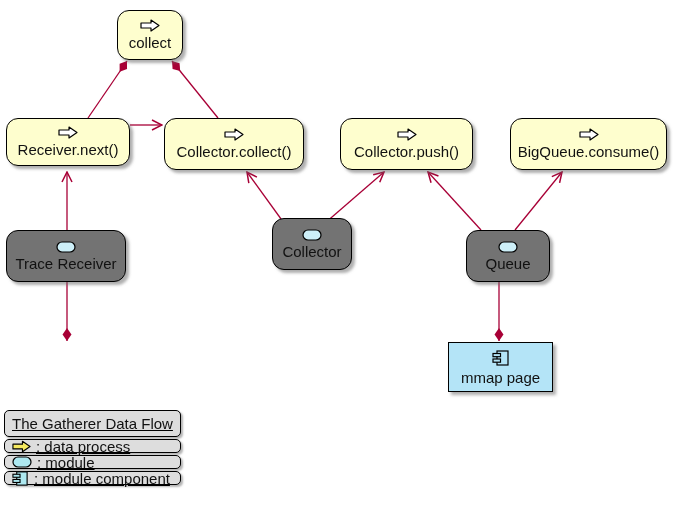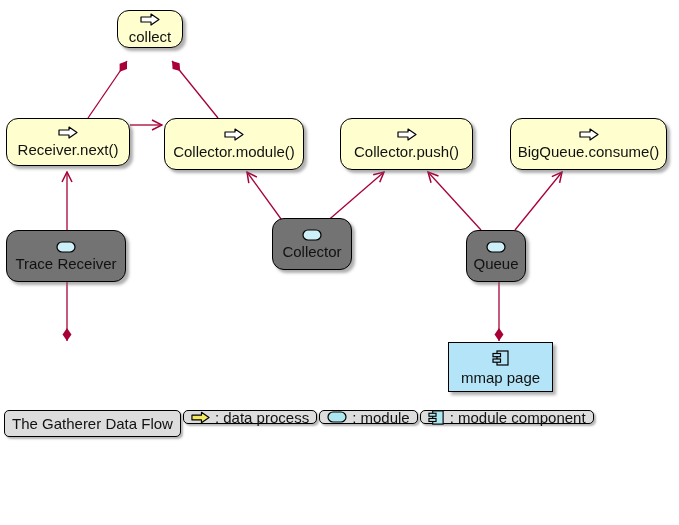--- a/index.html
+++ b/index.html
@@ -14,21 +14,21 @@
     gap:3px; border:1.5px solid #000000;
     box-shadow:3px 3px 3px rgba(110,110,110,0.55);
   }
   .node.process { background:#FEFECE; border-radius:12px; }
   .node.module  { background:#737373; border-radius:12px; }
   .node.component { background:#B4E4F7; border-radius:0; }
   .nlabel { font-size:15px; color:#111111; white-space:nowrap; line-height:1.05; }
   .spot { display:block; }
   .legend {
     position:absolute; left:4px; top:410px; width:177px; z-index:2;
-    display:flex; flex-direction:row; gap:2px;
+    display:flex; flex-direction:column; gap:2px;text-decoration:underline;
   }
   .legend-row {
     box-sizing:border-box; background:#DDDDDD; border:1px solid #000000;
     border-radius:5px; height:14px; display:flex; align-items:center;
     padding:0 7px; gap:5px; font-size:15px; color:#111111;
     box-shadow:2px 2px 2px rgba(110,110,110,0.5); white-space:nowrap;
   }
   .legend-row.title { height:27px; }
 </style>
 </head>
@@ -50,39 +50,39 @@
       <line x1="130" y1="125" x2="162" y2="125" stroke="#A80036" stroke-width="1.3" marker-end="url(#m-arrow)"></line>
       <line x1="67" y1="230" x2="67" y2="172" stroke="#A80036" stroke-width="1.3" marker-end="url(#m-arrow)"></line>
       <line x1="289" y1="230" x2="247" y2="172" stroke="#A80036" stroke-width="1.3" marker-end="url(#m-arrow)"></line>
       <line x1="317" y1="230" x2="384" y2="172" stroke="#A80036" stroke-width="1.3" marker-end="url(#m-arrow)"></line>
       <line x1="481" y1="230" x2="428" y2="172" stroke="#A80036" stroke-width="1.3" marker-end="url(#m-arrow)"></line>
       <line x1="515" y1="230" x2="562" y2="172" stroke="#A80036" stroke-width="1.3" marker-end="url(#m-arrow)"></line>
       <line x1="67" y1="282" x2="67" y2="341" stroke="#A80036" stroke-width="1.3" marker-end="url(#m-diamond)"></line>
       <line x1="499" y1="282" x2="499" y2="341" stroke="#A80036" stroke-width="1.3" marker-end="url(#m-diamond)"></line>
     </svg>
 
-  <div class="node process" style="left:117px;top:10px;width:66px;height:38px">
+  <div class="node process" style="left:117px;top:10px;width:66px;height:50px">
     <svg class="spot" width="20" height="13" viewBox="0 0 20 13">
       <polygon points="1,4 11,4 11,1 19,6.5 11,12 11,9 1,9" fill="#FFFFFF" stroke="#000" stroke-width="1.2" stroke-linejoin="round"></polygon>
     </svg>
     <span class="nlabel">collect</span>
   </div>
 
   <div class="node process" style="left:6px;top:118px;width:124px;height:48px">
     <svg class="spot" width="20" height="13" viewBox="0 0 20 13">
       <polygon points="1,4 11,4 11,1 19,6.5 11,12 11,9 1,9" fill="#FFFFFF" stroke="#000" stroke-width="1.2" stroke-linejoin="round"></polygon>
     </svg>
     <span class="nlabel">Receiver.next()</span>
   </div>
 
   <div class="node process" style="left:164px;top:118px;width:140px;height:52px">
     <svg class="spot" width="20" height="13" viewBox="0 0 20 13">
       <polygon points="1,4 11,4 11,1 19,6.5 11,12 11,9 1,9" fill="#FFFFFF" stroke="#000" stroke-width="1.2" stroke-linejoin="round"></polygon>
     </svg>
-    <span class="nlabel">Collector.module()</span>
+    <span class="nlabel">Collector.collect()</span>
   </div>
 
   <div class="node process" style="left:340px;top:118px;width:133px;height:52px">
     <svg class="spot" width="20" height="13" viewBox="0 0 20 13">
       <polygon points="1,4 11,4 11,1 19,6.5 11,12 11,9 1,9" fill="#FFFFFF" stroke="#000" stroke-width="1.2" stroke-linejoin="round"></polygon>
     </svg>
     <span class="nlabel">Collector.push()</span>
   </div>
 
   <div class="node process" style="left:510px;top:118px;width:157px;height:52px">
@@ -99,21 +99,21 @@
     <span class="nlabel">Trace Receiver</span>
   </div>
 
   <div class="node module" style="left:272px;top:218px;width:80px;height:52px">
     <svg class="spot" width="20" height="12" viewBox="0 0 20 12">
       <rect x="1" y="1" width="18" height="10" rx="5" fill="#CDEFF8" stroke="#000" stroke-width="1.2"></rect>
     </svg>
     <span class="nlabel">Collector</span>
   </div>
 
-  <div class="node module" style="left:466px;top:230px;width:60px;height:52px">
+  <div class="node module" style="left:466px;top:230px;width:84px;height:52px">
     <svg class="spot" width="20" height="12" viewBox="0 0 20 12">
       <rect x="1" y="1" width="18" height="10" rx="5" fill="#CDEFF8" stroke="#000" stroke-width="1.2"></rect>
     </svg>
     <span class="nlabel">Queue</span>
   </div>
 
 
   <div class="node component" style="left:448px;top:342px;width:105px;height:50px">
     <svg class="spot" width="18" height="18" viewBox="0 0 18 18">
       <rect x="5" y="2" width="11" height="14" fill="none" stroke="#000" stroke-width="1.2"></rect>

